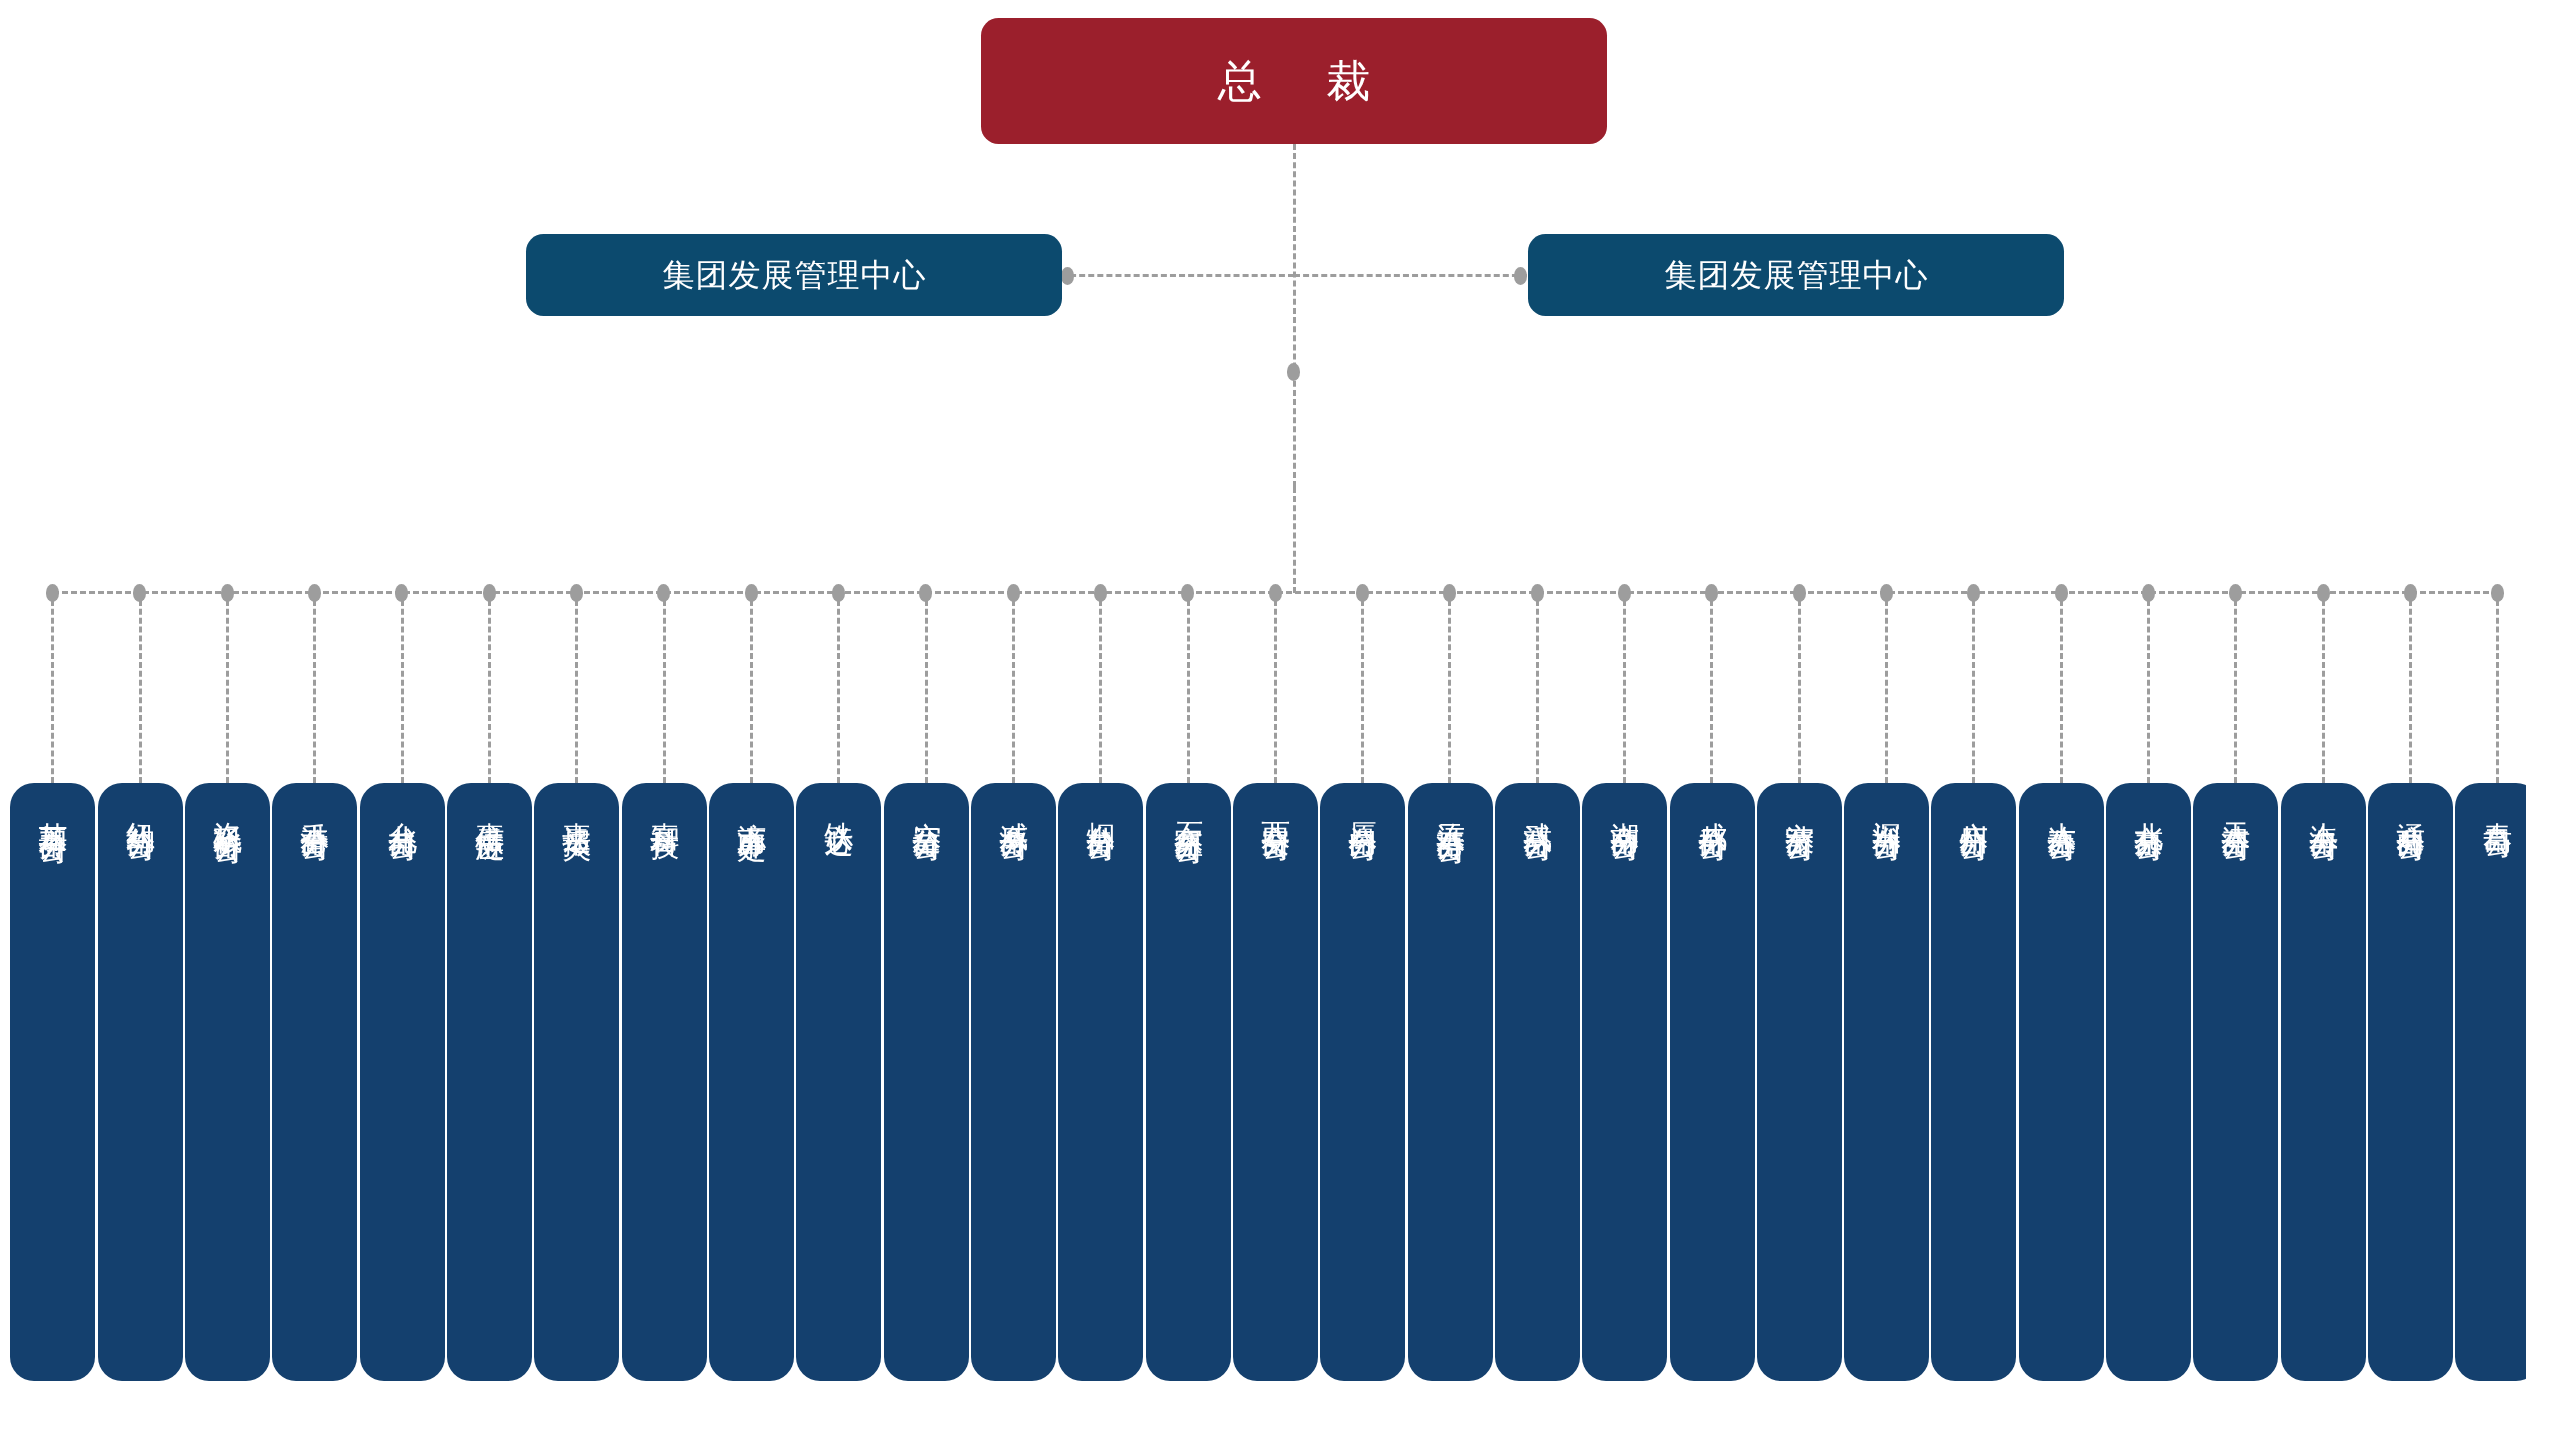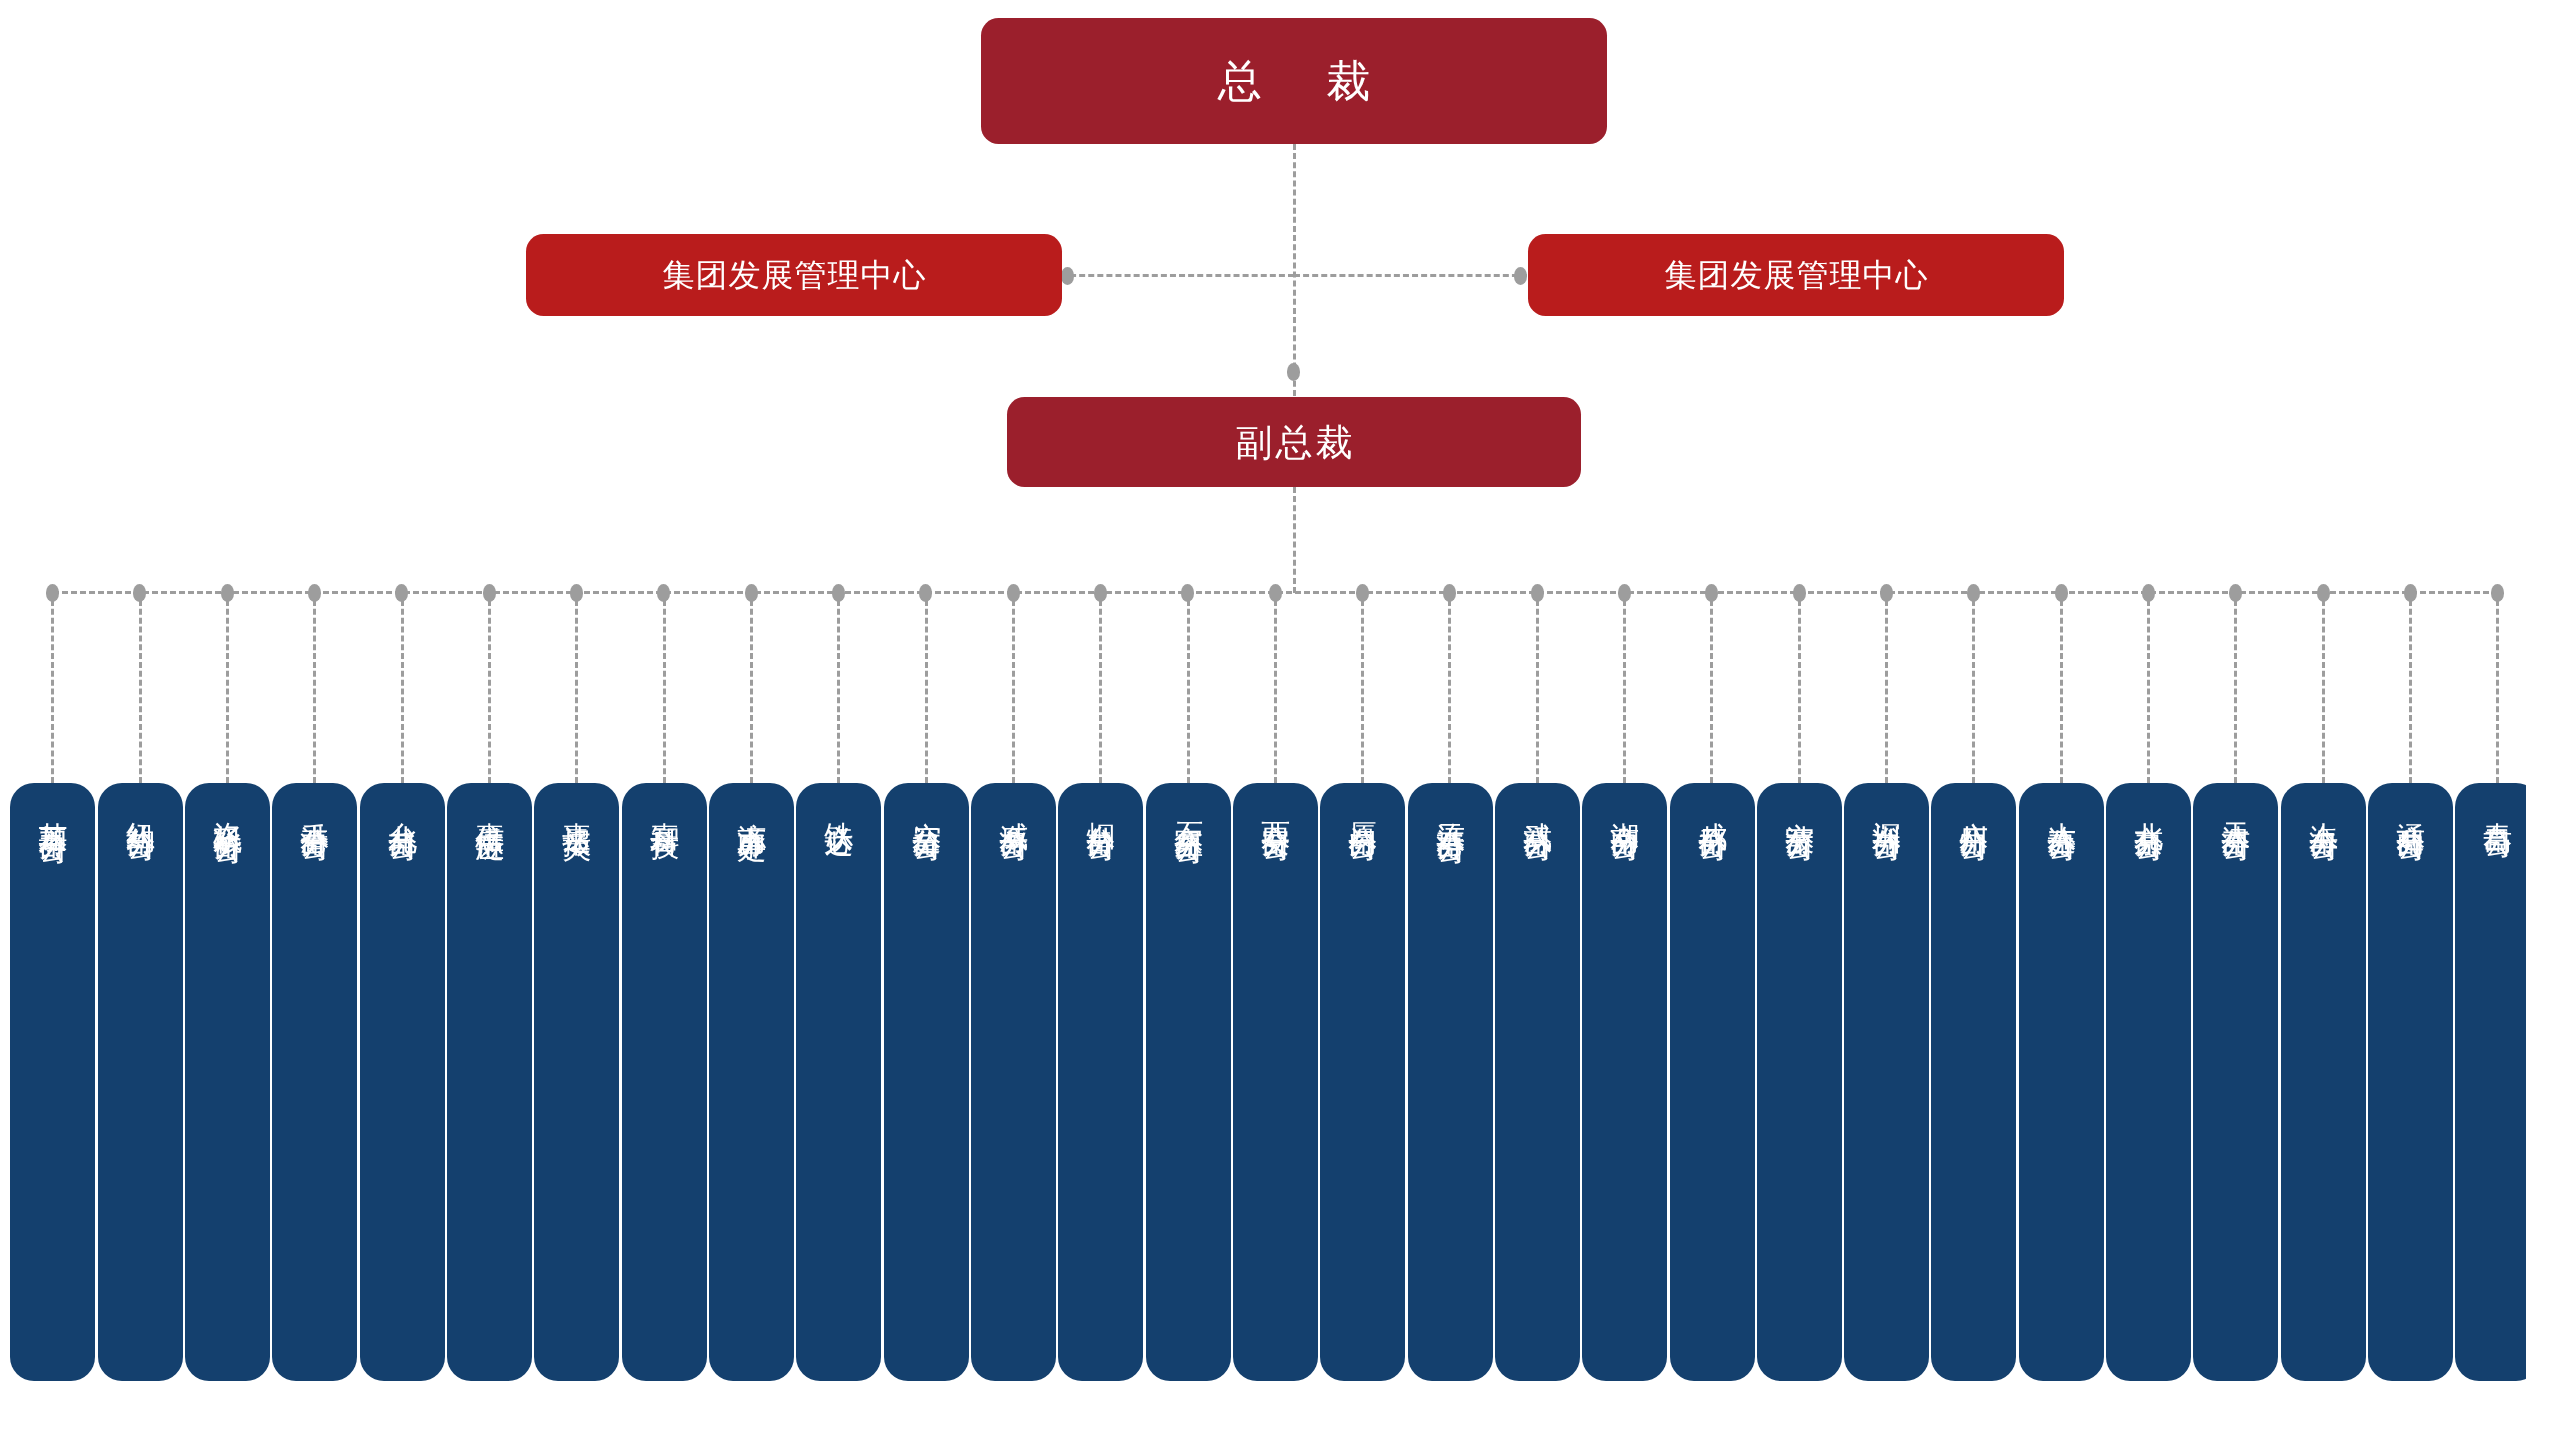--- a/index.html
+++ b/index.html
@@ -28,21 +28,21 @@
     justify-content: center;
     color: #ffffff;
     text-align: center;
     z-index: 5;
   }
   .node.exec {
     background: #9B1F2C;
     border-radius: 17.5px;
   }
   .node.center {
-    background: #b91c1c;
+    background: #0c4a6e;
     border-radius: 17.5px;
   }
   .node.branch {
     background: #14406E;
     border-radius: 24px;
     align-items: flex-start;
     padding-top: 15.5px;
   }
 
   .node-label {
@@ -180,23 +180,20 @@
   </div>
 
   <div class="node center" id="node-dev-center" style="left:526px; top:234px; width:536px; height:82px;">
     <span class="node-label lbl-center">集团发展管理中心</span>
   </div>
 
   <div class="node center" id="node-finance-center" style="left:1528px; top:234px; width:536px; height:82px;">
     <span class="node-label lbl-center">集团发展管理中心</span>
   </div>
 
-  <div class="node exec" id="node-vice-president" style="left:1007px; top:397px; width:574px; height:90px;">
-    <span class="node-label lbl-vp">副总裁</span>
-  </div>
 
   <div id="branches">
       <div class="node branch" style="left: 10.3px; top: 783px; width: 85px; height: 598px;">
         <span class="node-label lbl-vertical">芝加哥分公司</span>
       </div>
       <div class="node branch" style="left: 98px; top: 783px; width: 85px; height: 598px;">
         <span class="node-label lbl-vertical">纽约分公司</span>
       </div>
       <div class="node branch" style="left: 185px; top: 783px; width: 85px; height: 598px;">
         <span class="node-label lbl-vertical">洛杉矶分公司</span>

